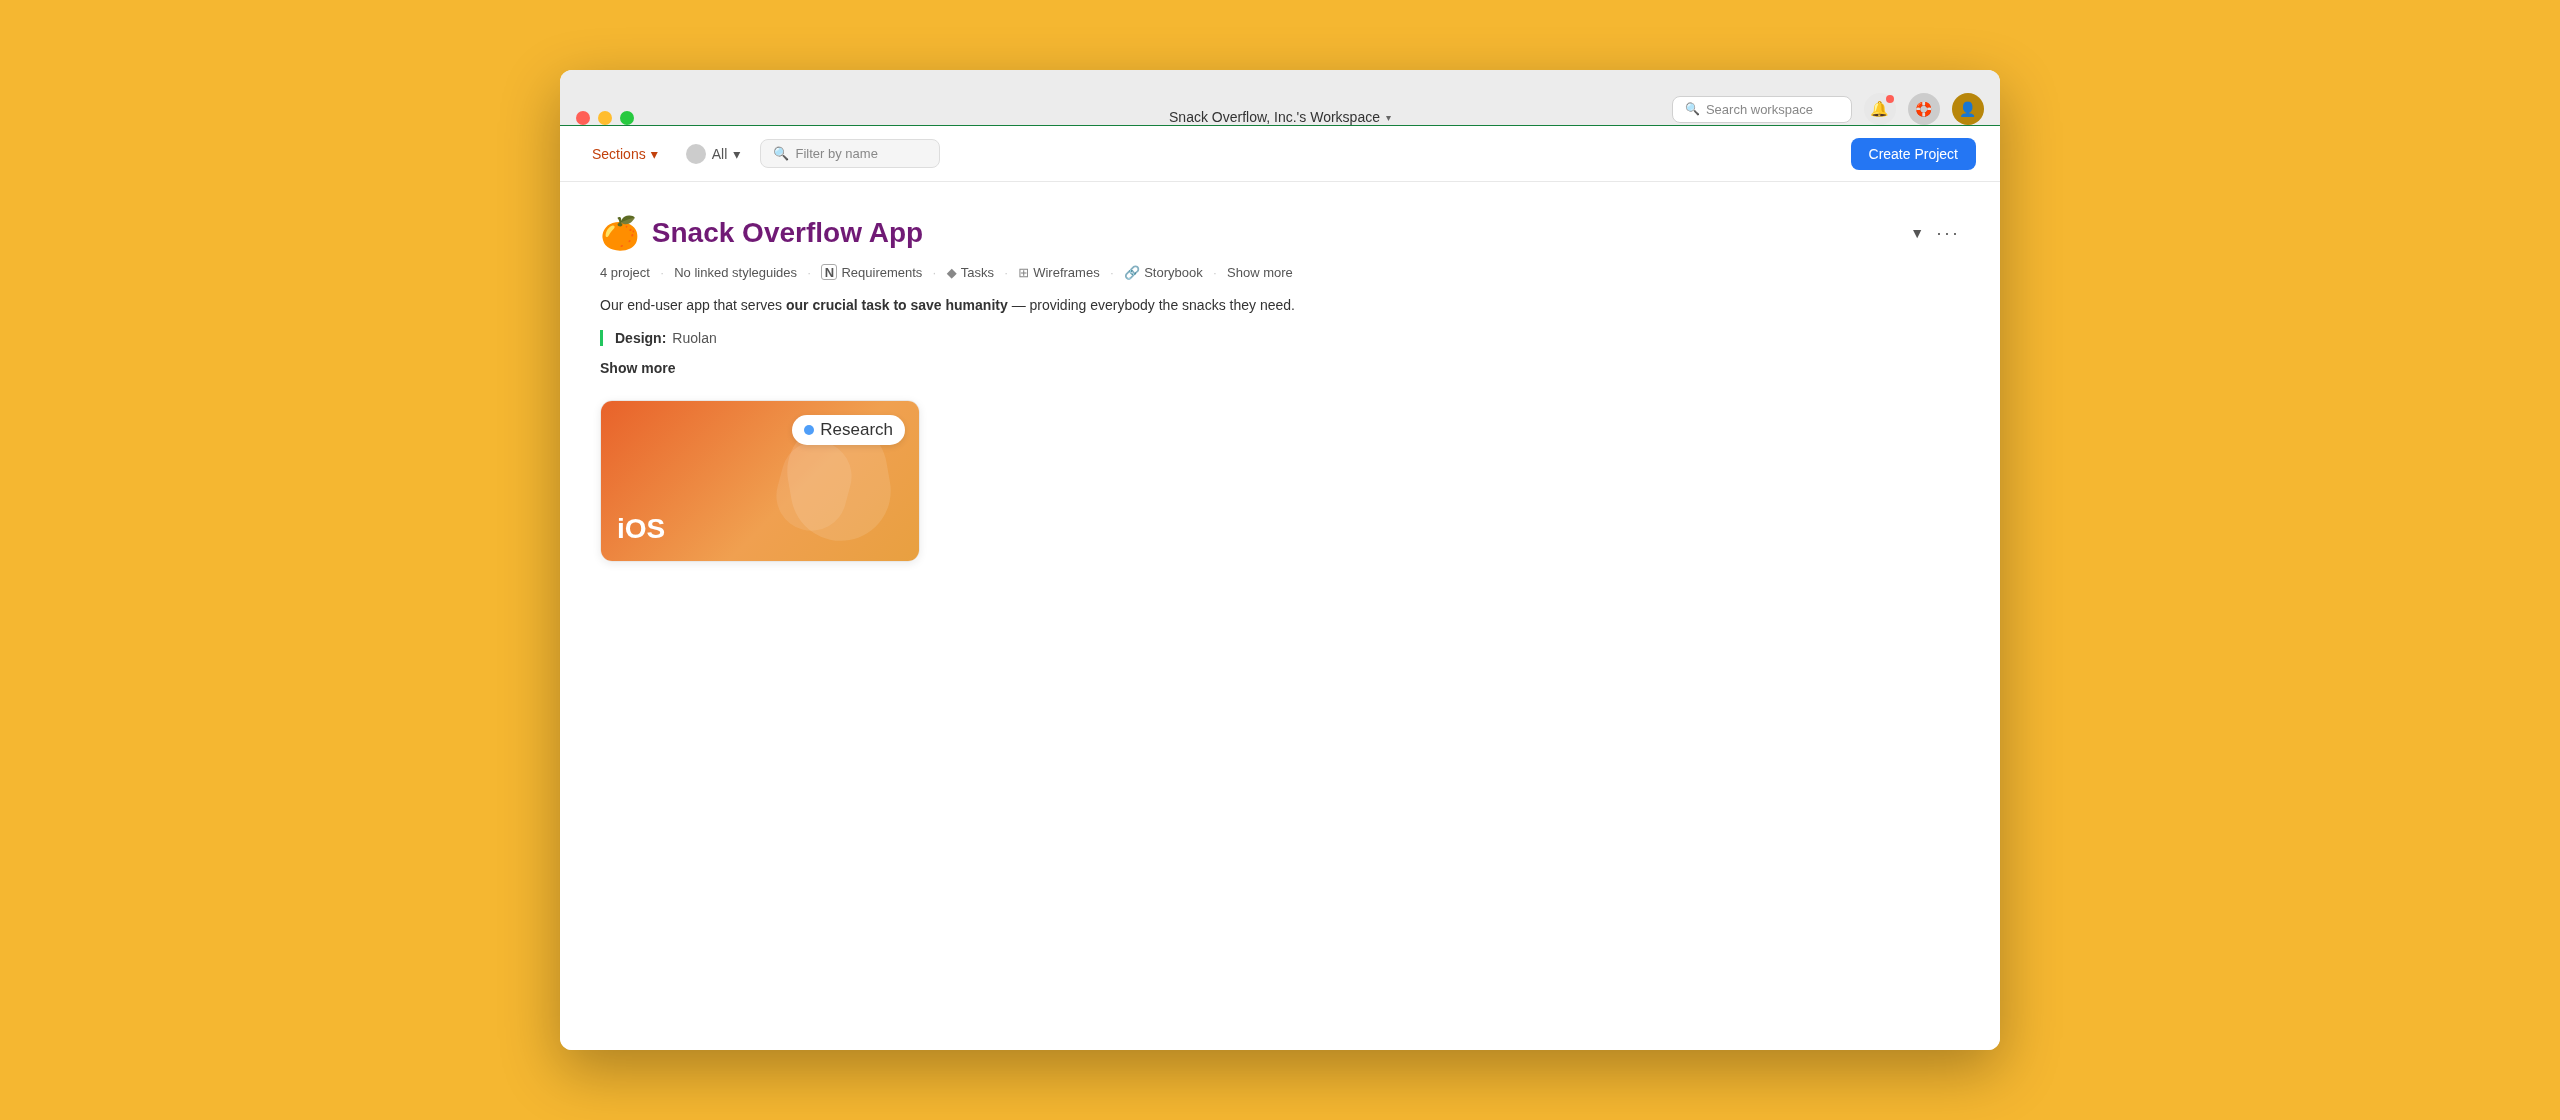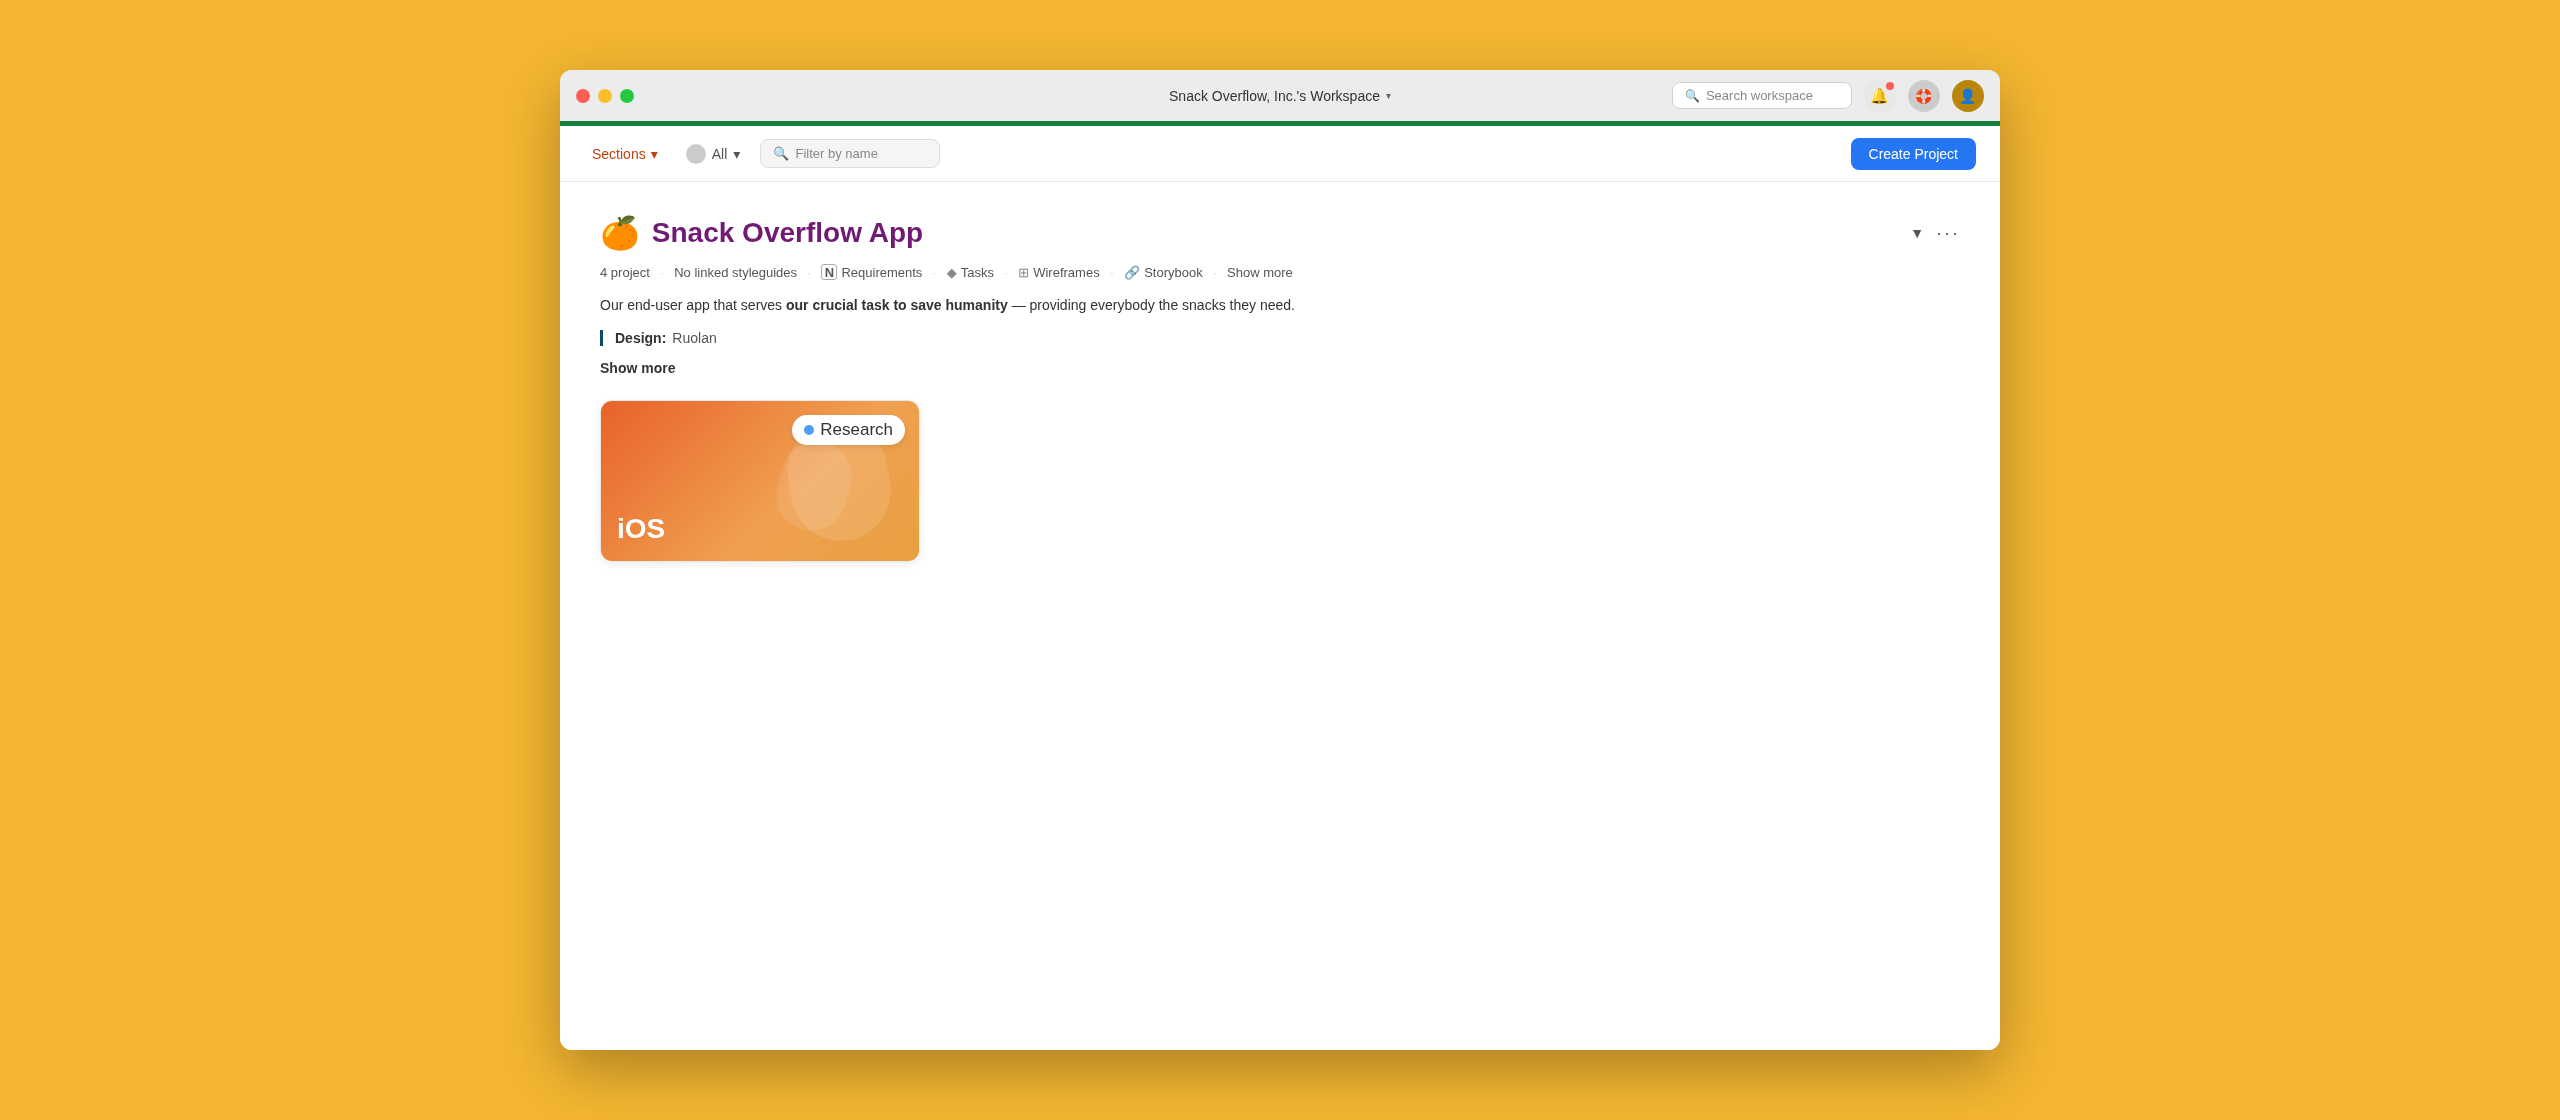--- a/index.html
+++ b/index.html
@@ -20,23 +20,23 @@
       box-shadow: 0 20px 60px rgba(0,0,0,0.3);
       overflow: hidden;
       display: flex;
       flex-direction: column;
     }
     
     .titlebar {
       background: #ececec;
       height: 56px;
       display: flex;
-      align-items: center;
+      align-items: flex-end;
       padding: 0 16px;
-      border-bottom: 5px solid #15803d;
+      border-bottom: 1px solid #15803d;
       flex-shrink: 0;
       position: relative;
     }
     .traffic-lights {
       display: flex;
       gap: 8px;
       align-items: center;
     }
     .tl {
       width: 14px;
@@ -256,21 +256,21 @@
     .description strong { font-weight: 700; }
     
     .design-info {
       display: flex;
       align-items: center;
       gap: 6px;
       font-size: 14px;
       color: #555;
       margin-bottom: 14px;
       padding-left: 12px;
-      border-left: 3px solid #0c4a6e;
+      border-left: 3px solid #22c55e;
     }
     .design-label { font-weight: 600; color: #333; }
     .show-more-text {
       font-size: 14px;
       font-weight: 600;
       color: #333;
       cursor: pointer;
       margin-bottom: 24px;
     }
     

